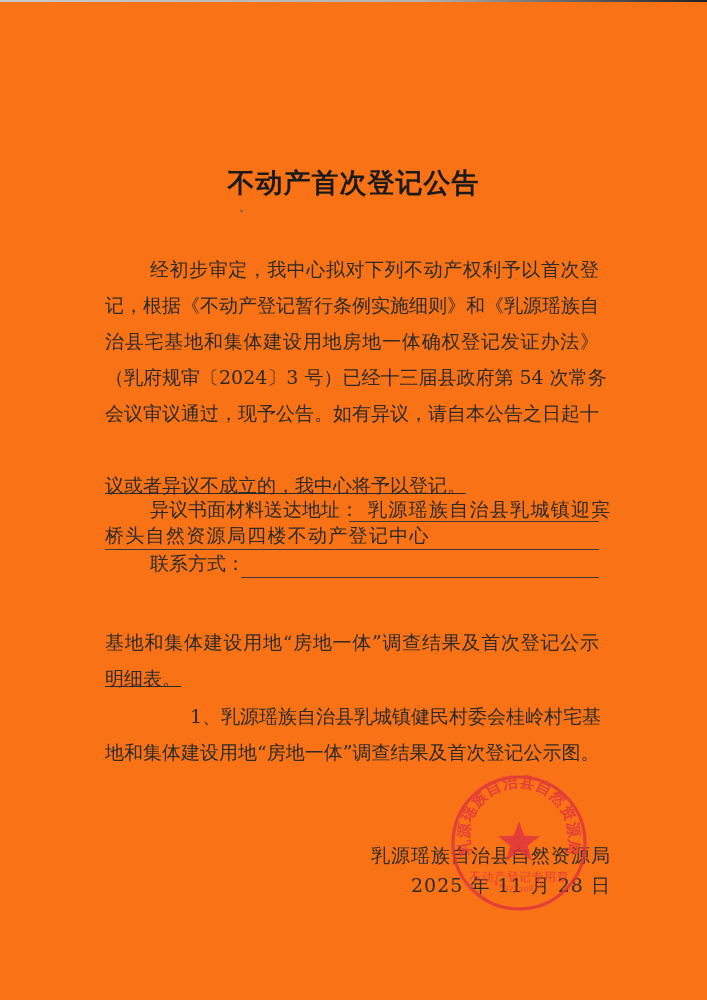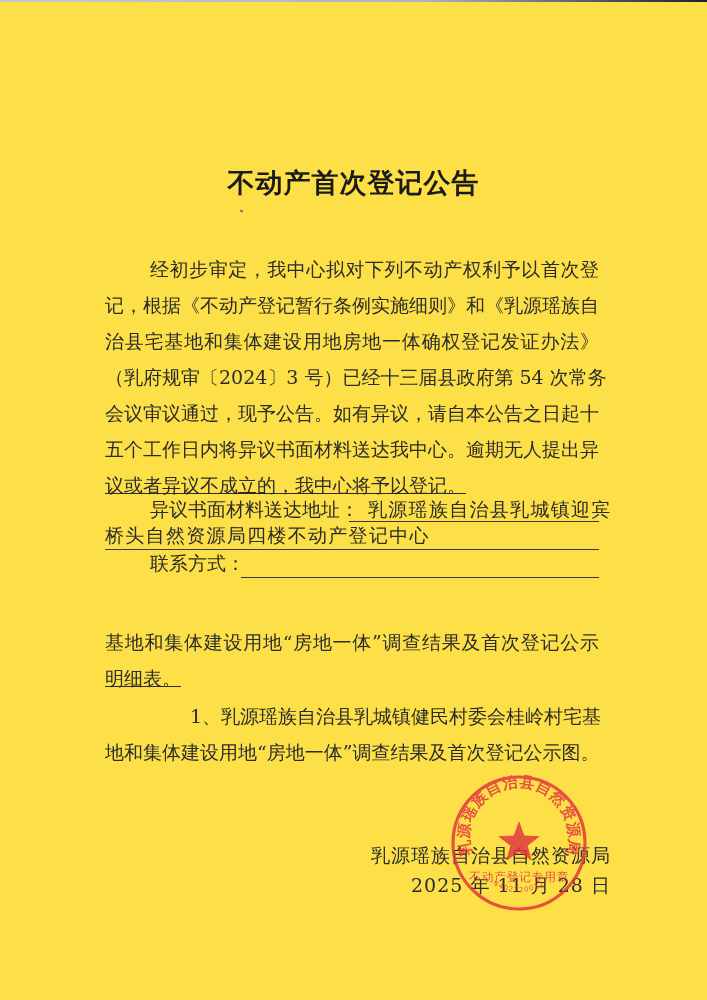--- a/index.html
+++ b/index.html
@@ -12,21 +12,21 @@
     height: 1000px;
     position: relative;
     overflow: hidden;
     font-family: "DejaVu Serif", "Liberation Serif", serif;
     color: #2a2a2a;
   }
   .page {
     position: absolute;
     left: 0; top: 0;
     width: 707px; height: 1000px;
-    background: #fde047;
+    background: #f97316;
   }
   .top-edge {
     position: absolute;
     left: 0; top: 0;
     width: 707px; height: 2px;
     background: linear-gradient(to right, #c8c8cc 0%, #b0b2b8 60%, #3a3c44 92%, #1e2028 100%);
   }
   .title {
     position: absolute;
     left: 0; width: 707px;
@@ -98,21 +98,20 @@
   <div class="top-edge"></div>
 
   <div class="title">不动产首次登记公告</div>
   <div class="title-dot"></div>
 
   <div class="line indent" style="top:254px">经初步审定，我中心拟对下列不动产权利予以首次登</div>
   <div class="line" style="top:290px">记，根据《不动产登记暂行条例实施细则》和《乳源瑶族自</div>
   <div class="line" style="top:326px">治县宅基地和集体建设用地房地一体确权登记发证办法》</div>
   <div class="line" style="top:362px">（乳府规审〔2024〕3 号）已经十三届县政府第 54 次常务</div>
   <div class="line" style="top:398px">会议审议通过，现予公告。如有异议，请自本公告之日起十</div>
-  <div class="line" style="top:434px">五个工作日内将异议书面材料送达我中心。逾期无人提出异</div>
   <div class="line noj" style="top:470px">议或者异议不成立的，我中心将予以登记。</div>
 
   <div class="ul-text" style="left:150px; top:494px">异议书面材料送达地址：</div>
   <div class="ul-text" style="left:368px; top:494px; letter-spacing:1.3px">乳源瑶族自治县乳城镇迎宾</div>
   <div class="ul" style="left:349px; top:521px; width:250px"></div>
 
   <div class="ul-text" style="left:105px; top:520px; letter-spacing:1.3px">桥头自然资源局四楼不动产登记中心</div>
   <div class="ul" style="left:105px; top:549px; width:494px"></div>
 
   <div class="ul-text" style="left:150px; top:548px">联系方式：</div>

